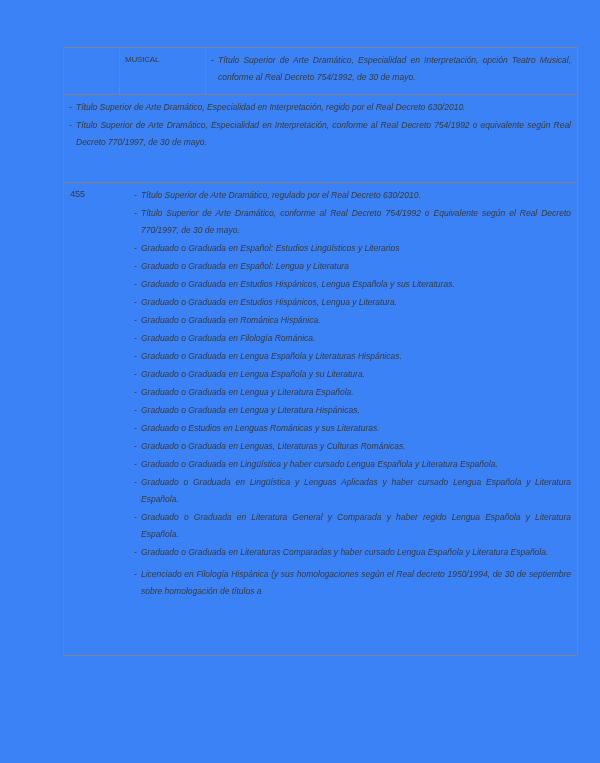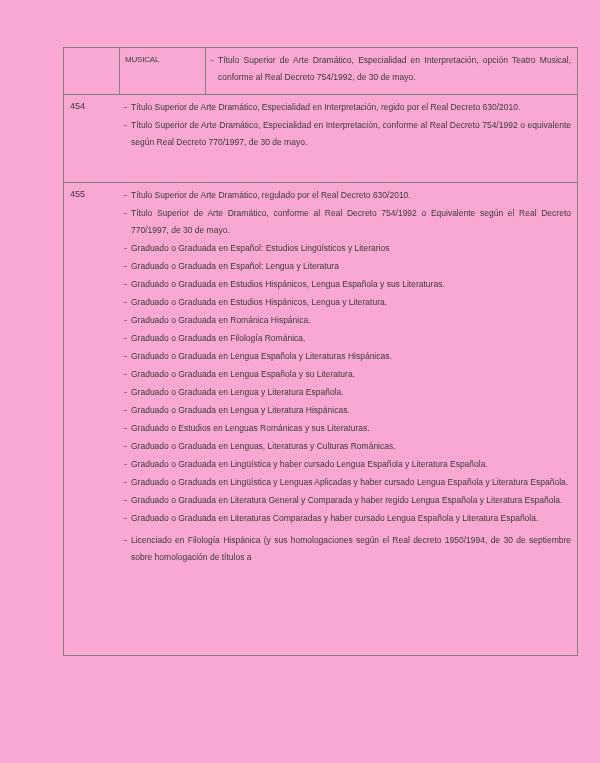--- a/index.html
+++ b/index.html
@@ -4,21 +4,21 @@
 <style>
   html, body {
     margin: 0;
     padding: 0;
     background: #ffffff;
   }
   .page {
     position: relative;
     width: 600px;
     height: 763px;
-    background: #f9a8d4;
+    background: #3b82f6;
     font-family: "Liberation Sans", sans-serif;
     overflow: hidden;
   }
   .qual-table {
     position: absolute;
     left: 63px;
     top: 47px;
     width: 515px;
     border: 1px solid #828282;
     box-sizing: border-box;
@@ -62,46 +62,46 @@
     margin-bottom: 1px;
   }
   .qual-item .dash {
     flex: none;
     width: 7px;
   }
   .qual-item .qtext {
     flex: 1;
     min-width: 0;
     text-align: justify;
+    font-style: italic;
   }
   
   .trow:nth-child(1) { min-height: 46px; }
   .trow:nth-child(2) { min-height: 87px; }
-  .trow:nth-child(3) { min-height: 472px; }
+  .trow:nth-child(3) { min-height: 472px; gap: 10px; }
   
   .trow:last-child .qual-item:last-child { margin-top: 5px; }
 </style>
 </head>
 <body>
 
 <div class="page">
   <div id="qual-table" class="qual-table">
   <div class="trow">
     <div class="cell code"></div>
     <div class="cell subject">MUSICAL</div>
     <div class="cell quals">
   <div class="qual-item">
     <span class="dash">-</span>
     <span class="qtext">Título Superior de Arte Dramático, Especialidad en Interpretación, opción Teatro Musical, conforme al Real Decreto 754/1992, de 30 de mayo.</span>
   </div>
 </div>
   </div>
 
   <div class="trow">
-    <div class="cell code">454</div>
     <div class="cell quals">
   <div class="qual-item">
     <span class="dash">-</span>
     <span class="qtext">Título Superior de Arte Dramático, Especialidad en Interpretación, regido por el Real Decreto 630/2010.</span>
   </div>
 
   <div class="qual-item">
     <span class="dash">-</span>
     <span class="qtext">Título Superior de Arte Dramático, Especialidad en Interpretación, conforme al Real Decreto 754/1992 o equivalente según Real Decreto 770/1997, de 30 de mayo.</span>
   </div>

